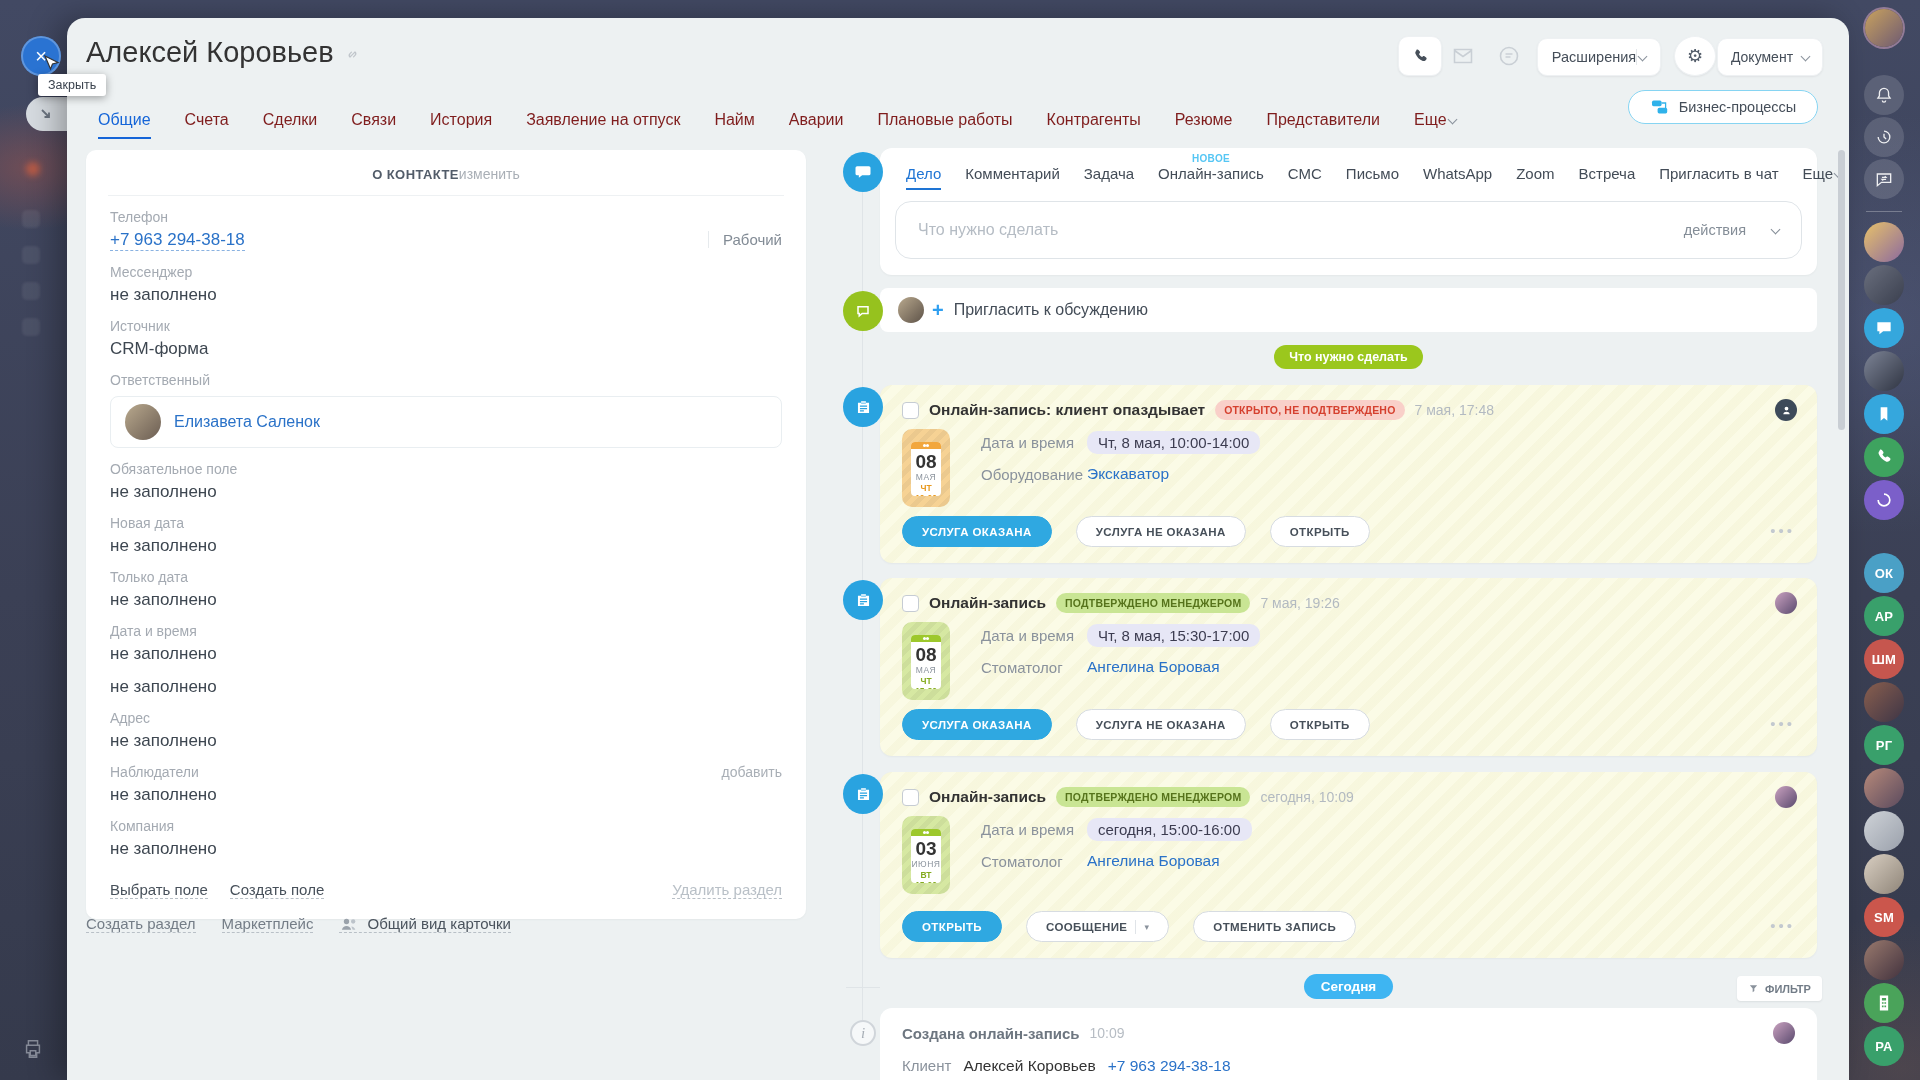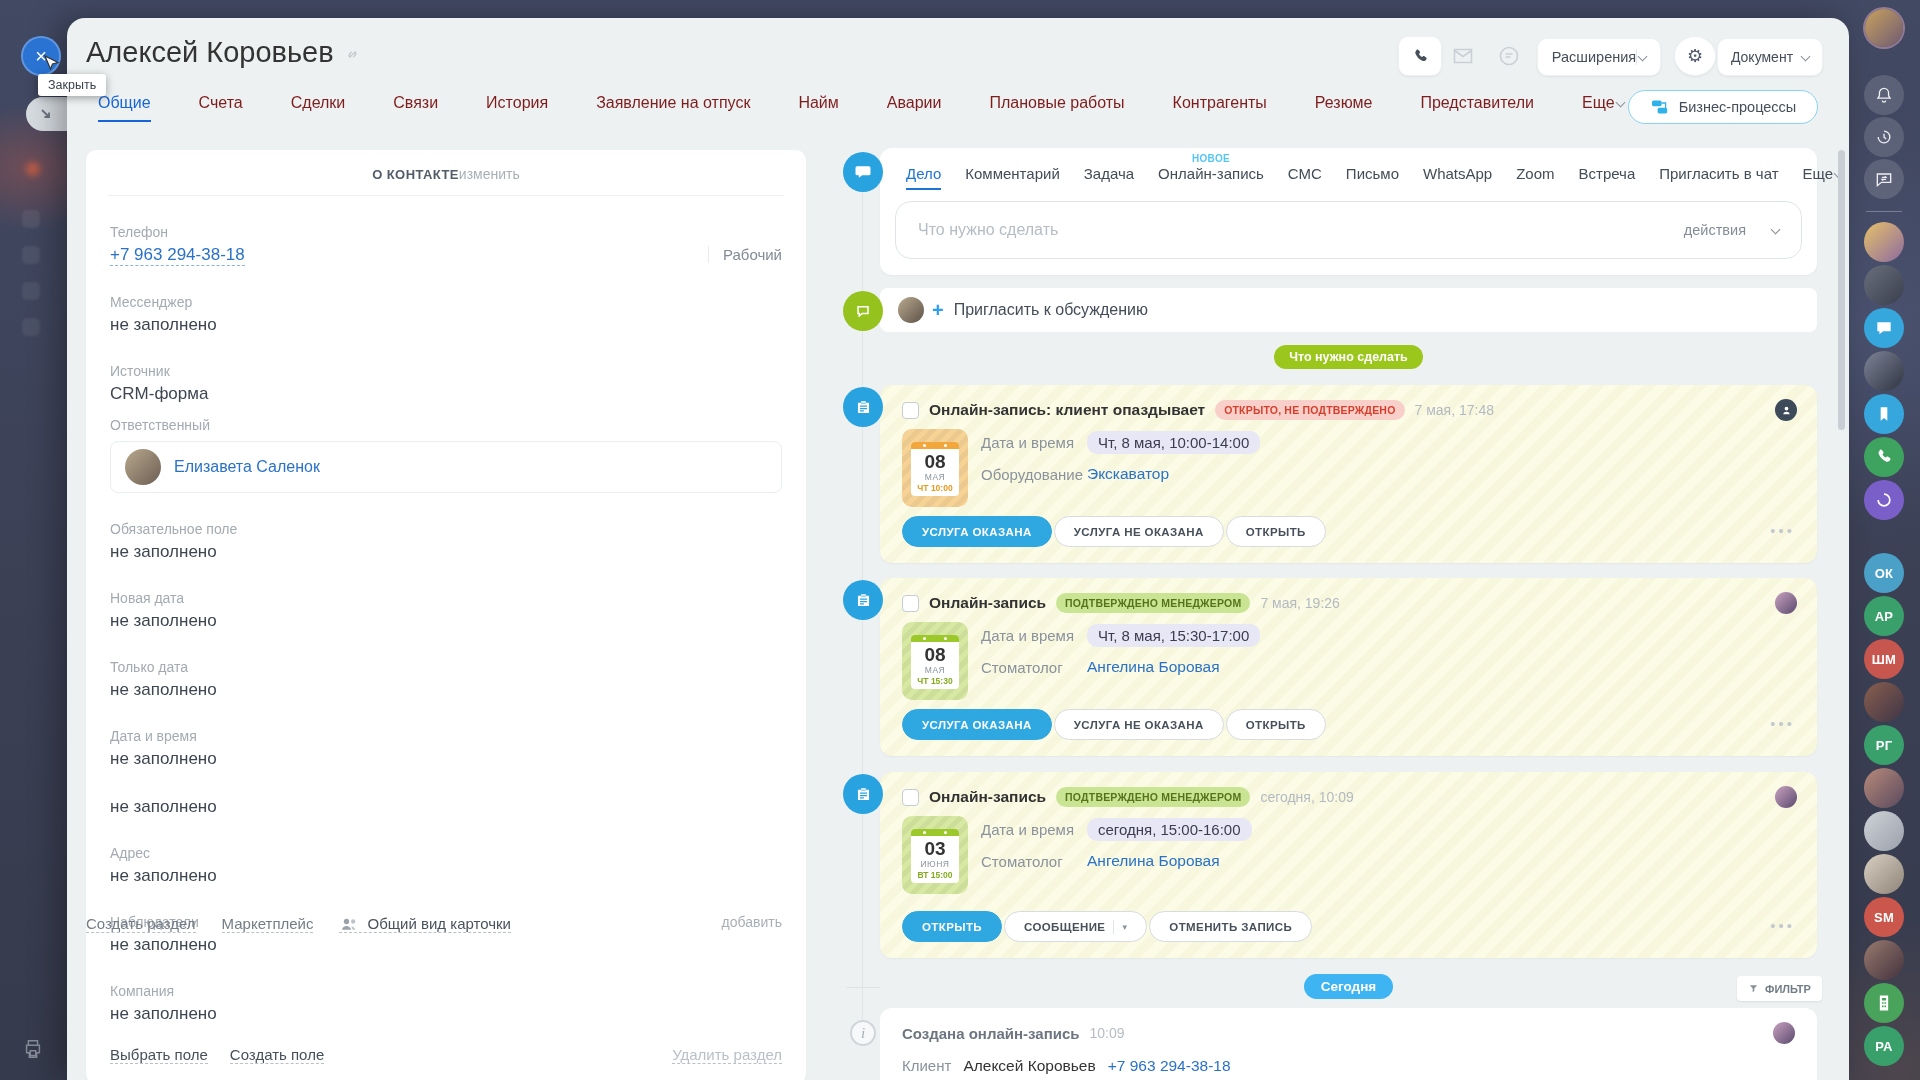--- a/index.html
+++ b/index.html
@@ -43,39 +43,39 @@
   .tb-ico-ghost { position:absolute; top:26px; width:24px; height:24px; opacity:.9; }
   .tb-ext { left:1470px; top:20px; width:124px; height:38px; font-size:14.5px; color:#454e59; }
   .tb-ext .sep { width:1px; height:16px; background:#e3e7ea; }
   .tb-gear { left:1607px; top:18px; width:42px; border-radius:50%; font-size:18px; color:#525c69; }
   .tb-doc { left:1650px; top:20px; width:106px; height:38px; gap:7px; font-size:14px; color:#454e59; }
 
   .chev { width:7px; height:7px; border-left:1.6px solid currentColor; border-bottom:1.6px solid currentColor;
     transform:rotate(-45deg); display:inline-block; margin-left:2px; margin-bottom:2px; }
 
   
-  .main-tabs { position:absolute; left:31px; top:76px; display:flex; gap:48px; white-space:nowrap; }
+  .main-tabs { position:absolute; left:31px; top:93px; display:flex; gap:34px; white-space:nowrap; }
   .mtab { font-size:16px; color:#7f1d1d; cursor:pointer; position:relative; padding-bottom:10px; }
   .mtab .chev { display:none; color:#8a929c; }
   .mtab .chev.on { display:inline-block; }
   .mtab.active { color:#1565d8; }
   .mtab.active::after { content:""; position:absolute; left:0; right:0; bottom:0; height:2px; background:#1565d8; }
 
   .bp-btn { position:absolute; left:1561px; top:72px; width:190px; height:34px; background:#fff;
     border:1px solid #86d4f2; border-radius:17px; display:flex; align-items:center; justify-content:center; gap:9px;
     font-size:14.5px; color:#454e59; cursor:pointer; }
 
   
   .contact-card { position:absolute; left:19px; top:132px; width:720px; background:#fff; border-radius:10px;
     padding:16px 24px 20px; box-shadow:0 1px 2px rgba(60,70,80,.05); }
   .cc-head { display:flex; justify-content:center; align-items:center; padding-bottom:13px; }
   .cc-title { font-size:13px; font-weight:bold; color:#525c69; letter-spacing:.4px; }
   .cc-edit { font-size:14px; color:#a9afb6; cursor:pointer; }
   .cc-divider { height:1px; background:#eef1f3; margin:0 -2px; }
-  .cfield { margin-top:28px; }
+  .cfield { margin-top:13px; }
   .cfield-head { display:flex; justify-content:space-between; }
   .clabel { font-size:14px; color:#a4aab2; }
   .caction { font-size:14px; color:#a9afb6; cursor:pointer; }
   .caction:empty { display:none; }
   .cvalue-row { display:flex; justify-content:space-between; align-items:baseline; margin-top:5px; }
   .cvalue { font-size:17px; color:#3d4650; }
   .cvalue.link { color:#2a72c8; border-bottom:1px dashed rgba(42,114,200,.55); cursor:pointer; }
   .cside { font-size:15px; color:#828b95; border-left:1px solid #e6eaed; padding-left:14px; }
   .cside:empty { display:none; }
   .resp-label { font-size:14px; color:#a4aab2; margin-top:13px; }
@@ -139,42 +139,42 @@
   .tcard-title { font-size:15.5px; font-weight:bold; color:#333; }
   .badge { font-size:10.5px; font-weight:bold; padding:4px 9px; border-radius:10px; letter-spacing:.2px; white-space:nowrap; }
   .badge-red { background:#f9d0c9; color:#d5402e; }
   .badge-green { background:#c9e594; color:#56731b; }
   .tcard-time { font-size:14px; color:#b3bac1; }
   .spacer { flex:1; }
   .head-ava { width:22px; height:22px; border-radius:50%; background:linear-gradient(135deg,#caa2c0,#5a4a6e); flex:none; }
   .person-ico { width:22px; height:22px; border-radius:50%; background:#3d4a5a; display:flex; align-items:center;
     justify-content:center; flex:none; }
 
-  .cal-tile { position:absolute; left:22px; top:44px; width:66px; height:78px; border-radius:10px; }
+  .cal-tile { position:absolute; left:22px; top:44px; width:48px; height:78px; border-radius:10px; }
   .cal-tile.orange { background:repeating-linear-gradient(135deg, rgba(0,0,0,.045) 0 5px, transparent 5px 10px), #f6d294; }
   .cal-tile.green  { background:repeating-linear-gradient(135deg, rgba(0,0,0,.045) 0 5px, transparent 5px 10px), #d6e8a2; }
   .cal-inner { position:absolute; left:9px; right:9px; top:13px; bottom:11px; background:#fff; border-radius:4px;
     overflow:hidden; text-align:center; }
   .cal-bar { height:7px; position:relative; }
   .orange .cal-bar { background:#f2a73d; }
   .green .cal-bar { background:#9dc82c; }
   .cal-bar::before, .cal-bar::after { content:""; position:absolute; top:2px; width:3px; height:3px; border-radius:50%; background:#fff; }
   .cal-bar::before { left:12px; } .cal-bar::after { right:12px; }
   .cal-day { font-size:19px; font-weight:bold; color:#333; line-height:21px; margin-top:2px; }
   .cal-month { font-size:8.5px; color:#8a929c; letter-spacing:.5px; }
   .cal-wt { font-size:8.5px; font-weight:bold; margin-top:1px; }
   .orange .cal-wt { color:#e8981c; }
   .green .cal-wt { color:#84ab1f; }
 
   .trow { position:absolute; left:101px; display:flex; align-items:center; }
   .trow-label { width:106px; font-size:15px; color:#8a929c; flex:none; }
   .trow-pill { font-size:15px; color:#3c3c50; background:#e7e7f6; border-radius:10px; padding:3px 11px; }
   .trow-link { font-size:15.5px; color:#2a72c8; cursor:pointer; }
 
-  .tcard-btns { position:absolute; left:22px; bottom:16px; display:flex; gap:2px; }
+  .tcard-btns { position:absolute; left:22px; bottom:16px; display:flex; gap:24px; }
   .btn { height:31px; border-radius:16px; font-size:11.5px; font-weight:bold; letter-spacing:.4px;
     padding:0 19px; cursor:pointer; font-family:inherit; display:flex; align-items:center; gap:8px; }
   .btn.solid { background:#2fa8e1; border:1px solid #2fa8e1; color:#fff; }
   .btn.outline { background:#fff; border:1px solid #d7dce1; color:#47505a; }
   .btn .bsep { width:1px; height:14px; background:#e0e4e8; }
   .btn .caret { font-size:9px; color:#8a929c; }
   .dots { position:absolute; right:22px; bottom:24px; color:#c3c9cf; font-size:15px; letter-spacing:3px; cursor:pointer; }
 
   .today-row { position:absolute; left:813px; top:956px; width:937px; display:flex; justify-content:center; }
   .today-pill { background:#3eb5f2; color:#fff; font-size:13.5px; font-weight:bold; padding:5px 17px; border-radius:14px; }

